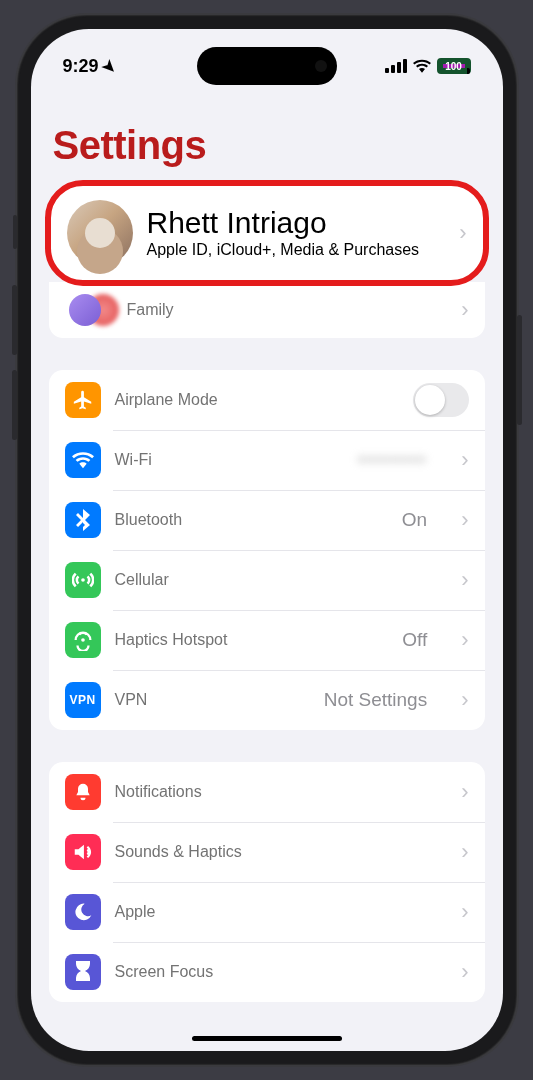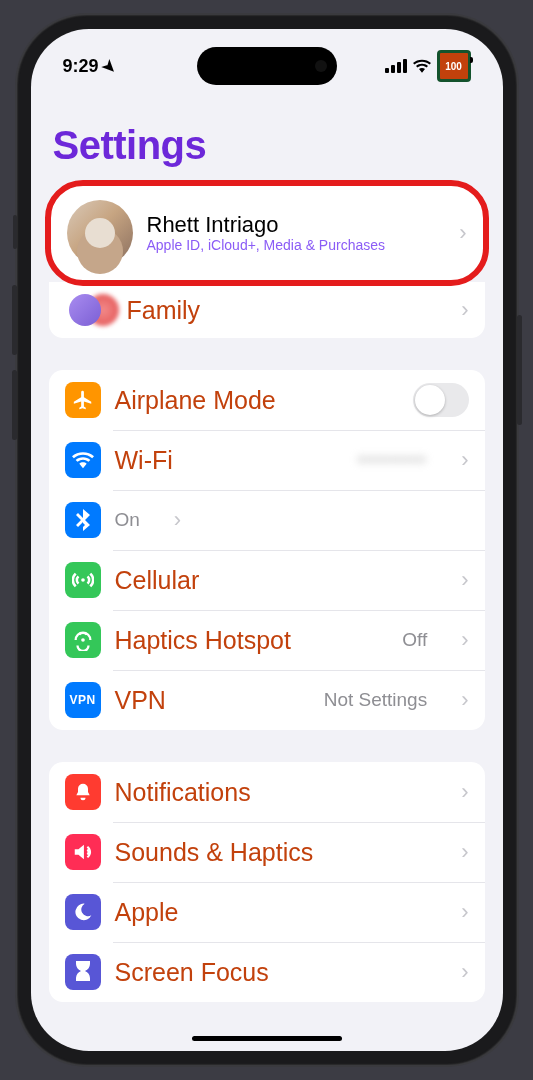--- a/index.html
+++ b/index.html
@@ -60,33 +60,33 @@
       color: #000;
     }
     .status-left { display: flex; align-items: center; gap: 4px; }
     .status-right { display: flex; align-items: center; gap: 6px; }
     .loc-arrow { transform: rotate(45deg); font-size: 16px; }
     .signal { display: flex; align-items: flex-end; gap: 2px; height: 14px; }
     .signal-bar { width: 4px; background: #000; border-radius: 1px; }
     .b1 { height: 5px; } .b2 { height: 8px; } .b3 { height: 11px; } .b4 { height: 14px; }
     .wifi-icon { width: 18px; height: 14px; }
     .battery {
-      width: 34px; height: 32px; border: 3px solid #14532d; border-radius: 4px;
+      width: 34px; height: 16px; border: 6px solid #14532d; border-radius: 4px;
       display: flex; align-items: center; justify-content: center;
-      font-size: 10px; font-weight: 700; position: relative; background: #c2410c; color: #fff;
+      font-size: 10px; font-weight: 700; position: relative; background: #a21caf; color: #fff;
     }
     .battery::after {
       content: ''; position: absolute; right: -5px; top: 4px;
       width: 3px; height: 6px; background: #000; border-radius: 0 2px 2px 0;
     }
     
     .page-title {
       font-size: 40px;
       font-weight: 800;
-      color: #6d28d9;
+      color: #b91c1c;
       padding: 30px 22px 12px;
       letter-spacing: -0.5px;
     }
     
     .group {
       background: #fff;
       margin: 0 18px 32px;
       border-radius: 14px;
       overflow: hidden;
     }
@@ -123,23 +123,23 @@
     .avatar::after { content:''; width:30px; height:30px; background:#e8ded2; border-radius:50%; box-shadow: 0 18px 0 8px #c5a68a;}
     .family-avatars {
       width: 44px; height: 32px; position: relative; flex-shrink: 0;
     }
     .fa {
       width: 32px; height: 32px; border-radius: 50%; position: absolute; top:0;
     }
     .fa1 { background: linear-gradient(135deg,#a98cf0,#7b5fd4); left: 0; z-index:1; }
     .fa2 { background: radial-gradient(circle,#f28b8b,#e24d4d); left: 18px; filter: blur(2px); }
     .row-text { flex: 1; display: flex; flex-direction: column; justify-content: center; }
-    .row-title { font-size: 22px; color: #000; font-weight: 400; line-height: 1.15; }
-    .row-sub { font-size: 14px; color: #8b5cf6; line-height: 1.25; }
-    .row-label { font-size: 25px; color: #c2410c; flex: 1; }
+    .row-title { font-size: 30px; color: #000; font-weight: 400; line-height: 1.15; }
+    .row-sub { font-size: 16px; color: #000000; line-height: 1.25; }
+    .row-label { font-size: 16px; color: #737373; flex: 1; }
     .row-right { font-size: 19px; color: #8e8e93; margin-right: 20px; }
     .row-right.blur { filter: blur(4px); letter-spacing: 2px; color: #aaa; }
     .chevron { color: #c7c7cc; font-size: 22px; font-weight: 300; }
     
     .icon {
       width: 36px; height: 36px; border-radius: 8px; flex-shrink: 0;
       display: flex; align-items: center; justify-content: center; color: #fff;
     }
     .i-airplane { background: #ff9500; }
     .i-wifi { background: #007aff; }
@@ -249,20 +249,21 @@
         <div class="row-label">Wi-Fi</div>
         <div class="row-right blur">••••••••</div>
         <span class="chevron">›</span>
       </div>
       <div class="row">
         <div class="icon i-bt">
           <svg width="14" height="22" viewBox="0 0 14 22">
               <path fill="#fff" d="M7 0v9L2 4 0 6l5 5-5 5 2 2 5-5v9l7-6-5-5 5-5Zm2 16-2 2v-4Zm0-10-2-2v4Z"></path>
             </svg>
         </div>
+        <div class="row-label">Bluetooth</div>
         <div class="row-right">On</div>
         <span class="chevron">›</span>
       </div>
       <div class="row">
         <div class="icon i-cell">
           <svg width="22" height="22" viewBox="0 0 24 24">
               <path fill="#fff" d="M5 6a8 8 0 0 0 0 12l-2 2A11 11 0 0 1 3 4Zm14 0 2-2a11 11 0 0 1 0 16l-2-2a8 8 0 0 0 0-12ZM8 9a4 4 0 0 0 0 6l-2 2a7 7 0 0 1 0-10Zm8 0 2-2a7 7 0 0 1 0 10l-2-2a4 4 0 0 0 0-6Zm-4 1a2 2 0 1 1 0 4 2 2 0 0 1 0-4Z"></path>
             </svg>
         </div>
         <div class="row-label">Cellular</div>

